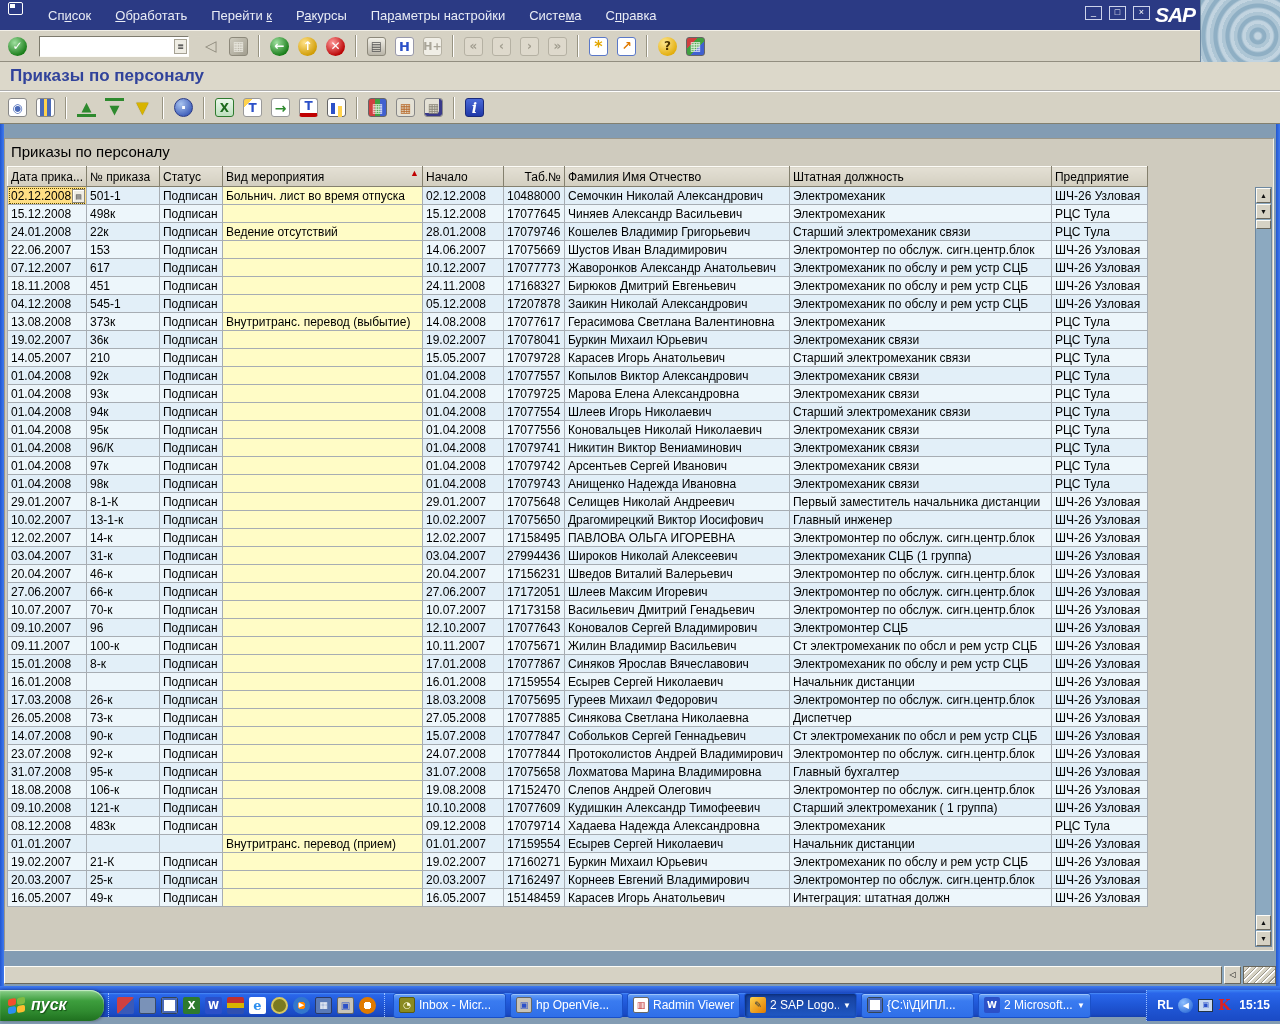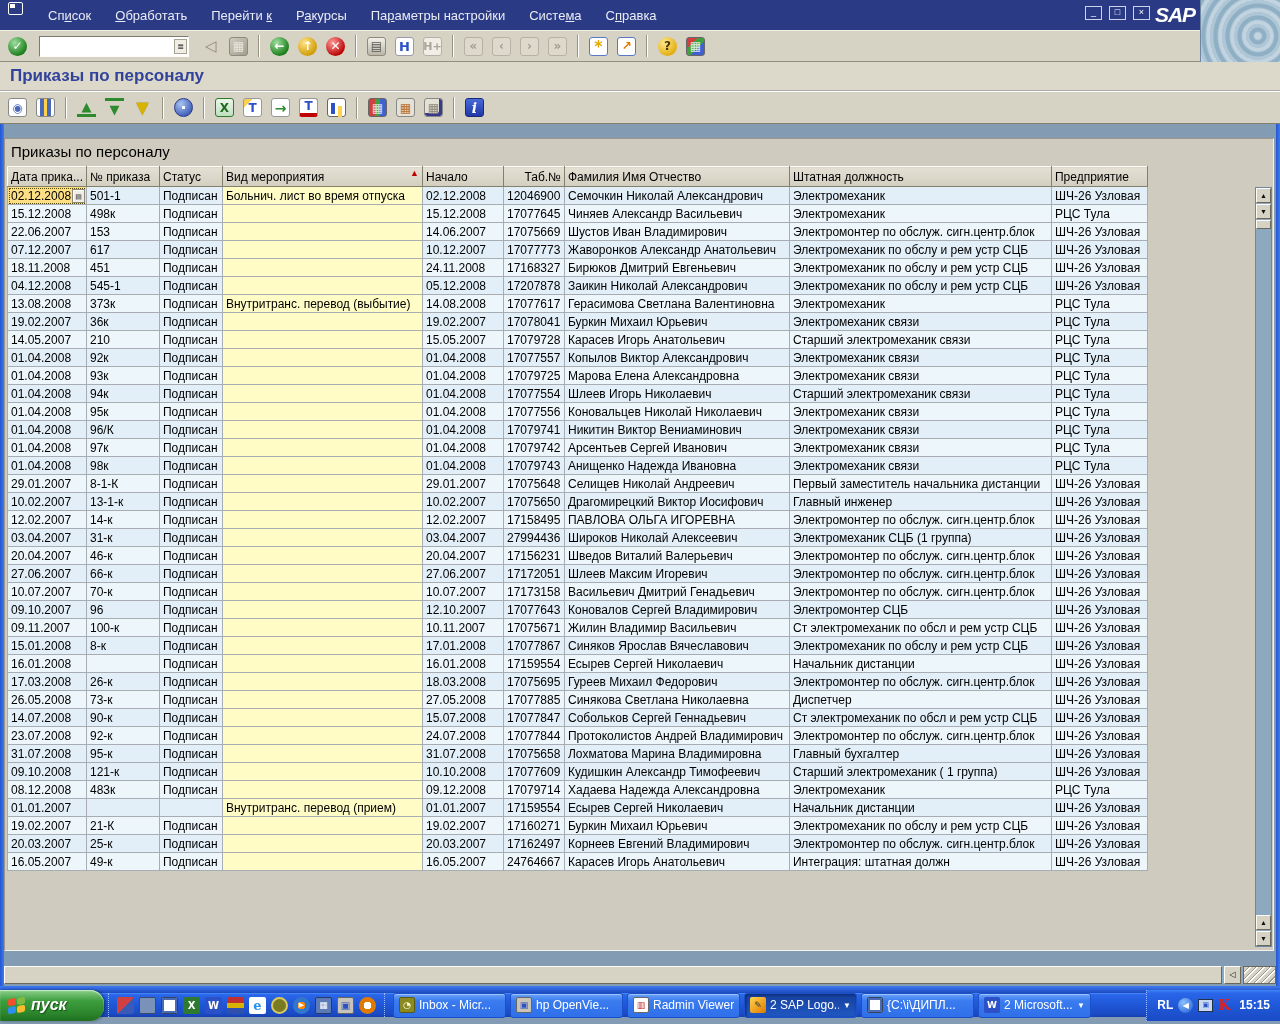--- a/index.html
+++ b/index.html
@@ -341,34 +341,45 @@
             <th>Предприятие</th>
           </tr>
         </thead>
       <tbody id="grid-body">
           <tr class="even">
             <td class="sel">02.12.2008<span class="mc">▤</span></td>
             <td>501-1</td>
             <td>Подписан</td>
             <td class="group">Больнич. лист во время отпуска</td>
             <td>02.12.2008</td>
-            <td>12046900</td>
+            <td>10488000</td>
             <td>Семочкин Николай Александрович</td>
             <td>Электромеханик</td>
             <td>ШЧ-26 Узловая</td>
           </tr>
           <tr class="odd">
             <td>15.12.2008</td>
             <td>498к</td>
             <td>Подписан</td>
             <td class="group"></td>
             <td>15.12.2008</td>
             <td>17077645</td>
             <td>Чиняев Александр Васильевич</td>
             <td>Электромеханик</td>
+            <td>РЦС  Тула</td>
+          </tr>
+          <tr class="even">
+            <td>24.01.2008</td>
+            <td>22к</td>
+            <td>Подписан</td>
+            <td class="group">Ведение отсутствий</td>
+            <td>28.01.2008</td>
+            <td>17079746</td>
+            <td>Кошелев Владимир Григорьевич</td>
+            <td>Старший электромеханик связи</td>
             <td>РЦС  Тула</td>
           </tr>
           <tr class="odd">
             <td>22.06.2007</td>
             <td>153</td>
             <td>Подписан</td>
             <td class="group"></td>
             <td>14.06.2007</td>
             <td>17075669</td>
             <td>Шустов Иван Владимирович</td>
@@ -685,20 +696,31 @@
           </tr>
           <tr class="even">
             <td>31.07.2008</td>
             <td>95-к</td>
             <td>Подписан</td>
             <td class="group"></td>
             <td>31.07.2008</td>
             <td>17075658</td>
             <td>Лохматова Марина Владимировна</td>
             <td>Главный бухгалтер</td>
+            <td>ШЧ-26 Узловая</td>
+          </tr>
+          <tr class="odd">
+            <td>18.08.2008</td>
+            <td>106-к</td>
+            <td>Подписан</td>
+            <td class="group"></td>
+            <td>19.08.2008</td>
+            <td>17152470</td>
+            <td>Слепов Андрей Олегович</td>
+            <td>Электромонтер по обслуж. сигн.центр.блок</td>
             <td>ШЧ-26 Узловая</td>
           </tr>
           <tr class="even">
             <td>09.10.2008</td>
             <td>121-к</td>
             <td>Подписан</td>
             <td class="group"></td>
             <td>10.10.2008</td>
             <td>17077609</td>
             <td>Кудишкин Александр Тимофеевич</td>
@@ -748,21 +770,21 @@
             <td>Корнеев Евгений Владимирович</td>
             <td>Электромонтер по обслуж. сигн.центр.блок</td>
             <td>ШЧ-26 Узловая</td>
           </tr>
           <tr class="odd">
             <td>16.05.2007</td>
             <td>49-к</td>
             <td>Подписан</td>
             <td class="group"></td>
             <td>16.05.2007</td>
-            <td>24764667</td>
+            <td>15148459</td>
             <td>Карасев Игорь Анатольевич</td>
             <td>Интеграция: штатная должн</td>
             <td>ШЧ-26 Узловая</td>
           </tr>
         </tbody>
     </table>
 
     <div class="vscroll">
       <div class="sbtn" style="top:0;">▲</div>
       <div class="sbtn" style="top:16px;">▼</div>

